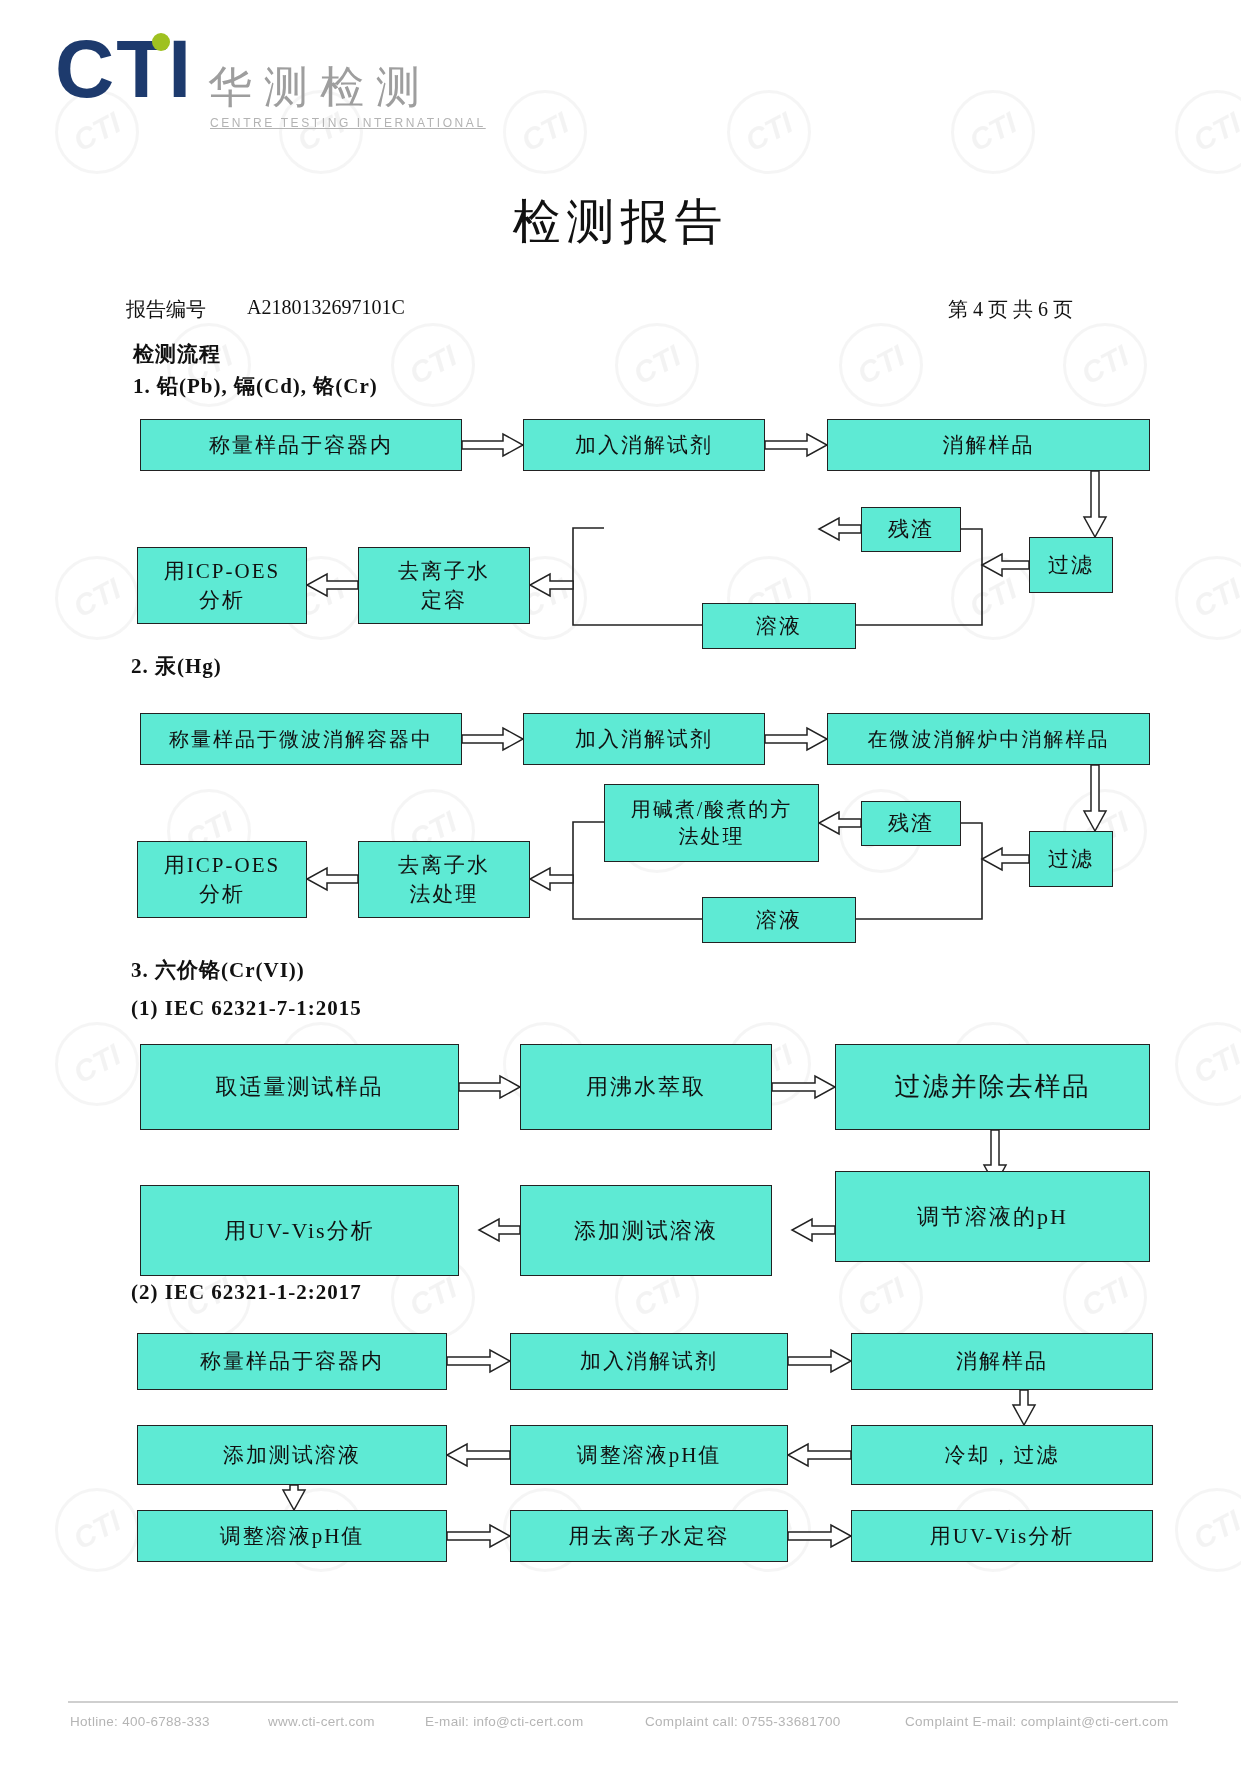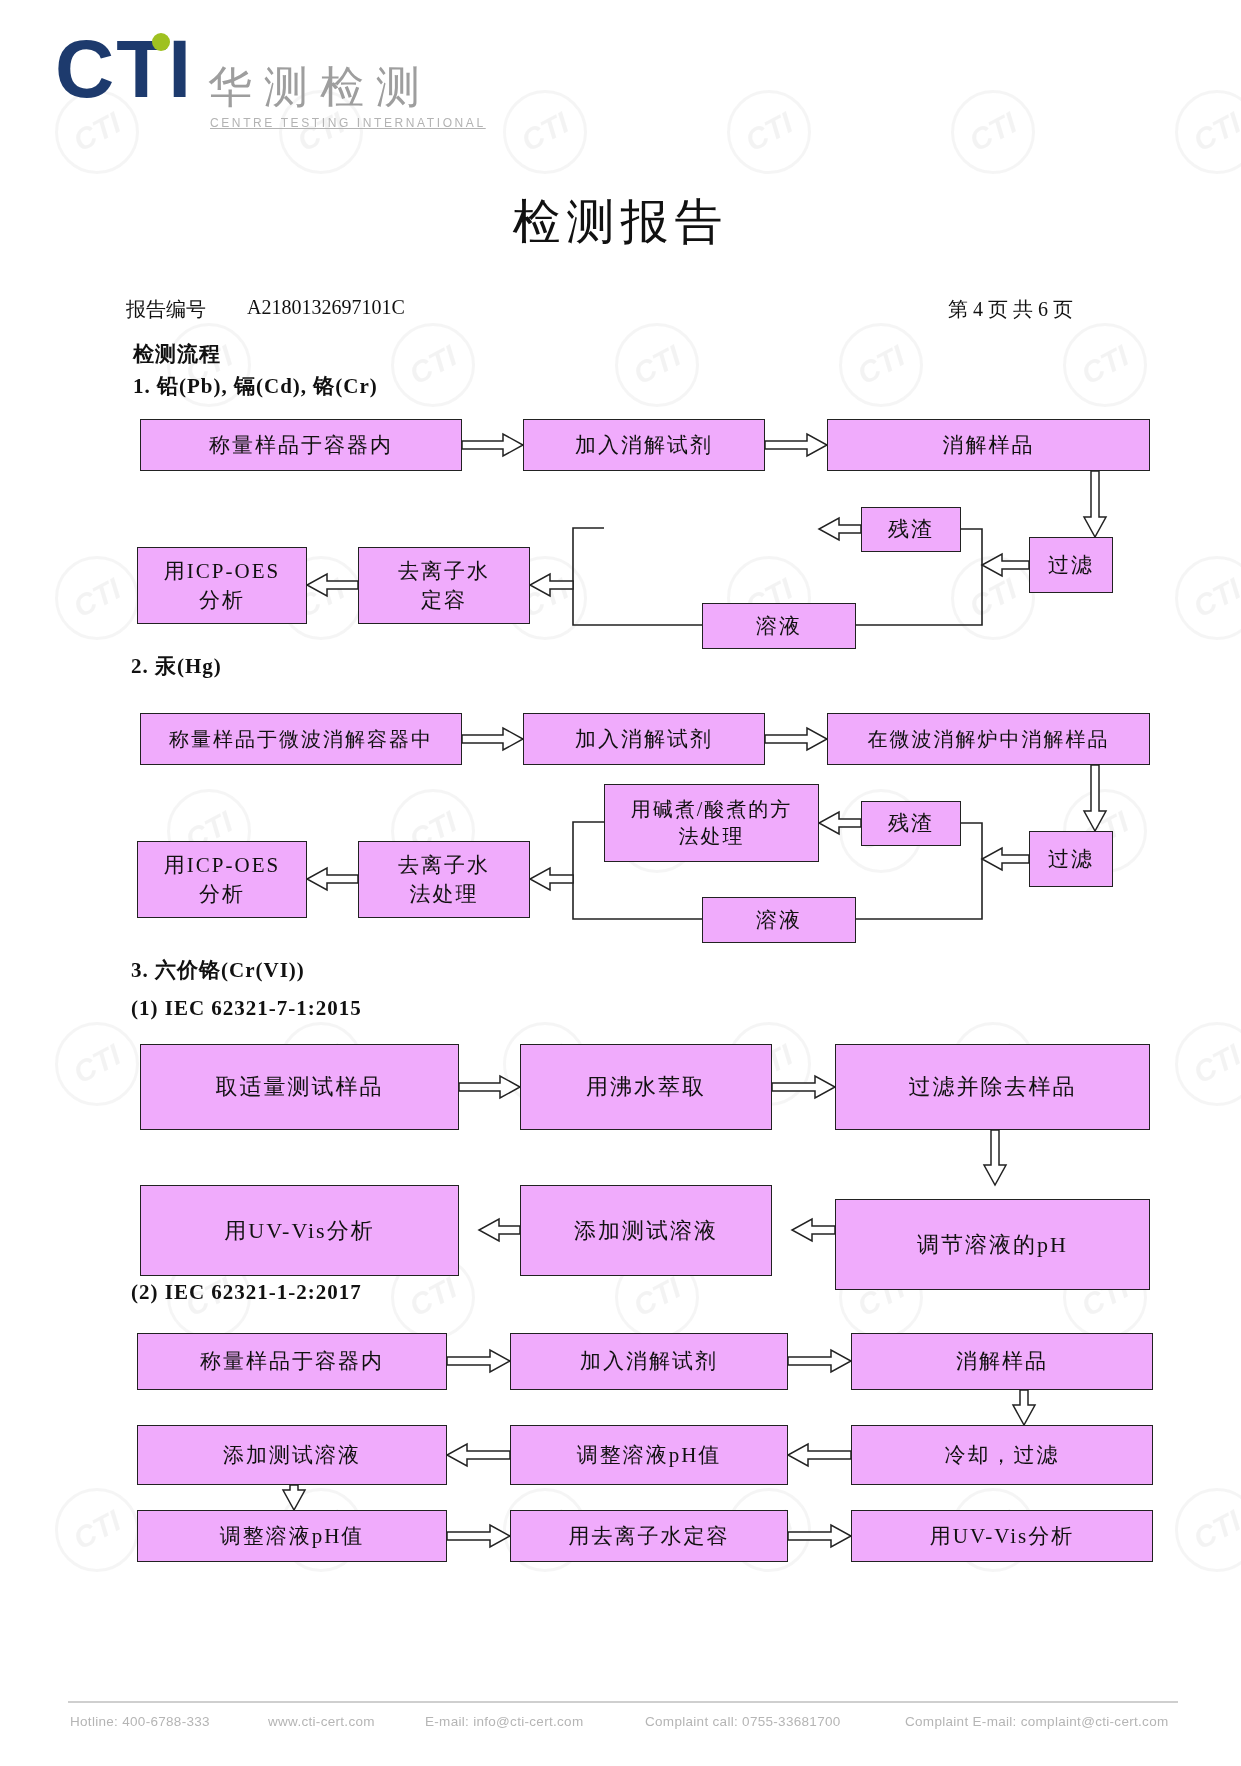--- a/index.html
+++ b/index.html
@@ -25,21 +25,21 @@
       font-size:48px;font-weight:normal;letter-spacing:6px;}
 
   .meta-label{position:absolute;left:126px;top:296px;font-size:20px;}
   .meta-number{position:absolute;left:247px;top:296px;font-size:20px;}
   .meta-page{position:absolute;left:948px;top:296px;font-size:20px;}
 
   .sec-head{position:absolute;font-size:21px;font-weight:bold;letter-spacing:1px;}
 
   .fc{position:absolute;left:0;width:1241px;}
   .fc svg{position:absolute;left:0;top:0;}
-  .fbox{position:absolute;box-sizing:border-box;border:1.6px solid #222;background:#f0abfc;
+  .fbox{position:absolute;box-sizing:border-box;border:1.6px solid #222;background:#5eead4;
       display:flex;align-items:center;justify-content:center;text-align:center;
       font-size:21px;letter-spacing:2px;line-height:1.35;white-space:pre-line;}
   .arrow{fill:#fff;stroke:#222;stroke-width:1.5;}
   .wire{fill:none;stroke:#222;stroke-width:1.6;}
 
   .footer-line{position:absolute;left:68px;top:1701px;width:1110px;border-top:2px solid #cfcfcf;}
   .footer-item{position:absolute;top:1714px;font-family:"Liberation Sans",sans-serif;
       font-size:13.5px;color:#b5b5b5;letter-spacing:.3px;}
 </style>
 </head>
@@ -237,24 +237,24 @@
     <div class="fc" style="top:1040px;height:240px;">
       <svg width="1241" height="240">
         <path class="arrow" d="M459 43 H500 V36 L520 47 L500 58 V51 H459 Z"></path>
         <path class="arrow" d="M772 43 H815 V36 L835 47 L815 58 V51 H772 Z"></path>
         <path class="arrow" d="M991 90 V125 H984 L995 145 L1006 125 H999 V90 Z"></path>
         <path class="arrow" d="M835 186 H812 V179 L792 190 L812 201 V194 H835 Z"></path>
         <path class="arrow" d="M520 186 H499 V179 L479 190 L499 201 V194 H520 Z"></path>
       </svg>
       <div class="fbox" style="left:520px;top:4px;width:252px;height:86px;font-size:22px;">用沸水萃取</div>
       <div class="fbox" style="left:140px;top:4px;width:319px;height:86px;font-size:22px;">取适量测试样品</div>
-      <div class="fbox" style="left:835px;top:4px;width:315px;height:86px;font-size:22px;">过滤并除去样品</div>
+      <div class="fbox" style="left:835px;top:4px;width:315px;height:86px;font-size:26px;">过滤并除去样品</div>
       <div class="fbox" style="left:140px;top:145px;width:319px;height:91px;font-size:22px;">用UV-Vis分析</div>
       <div class="fbox" style="left:520px;top:145px;width:252px;height:91px;font-size:22px;">添加测试溶液</div>
-      <div class="fbox" style="left:835px;top:159px;width:315px;height:91px;font-size:22px;">调节溶液的pH</div>
+      <div class="fbox" style="left:835px;top:131px;width:315px;height:91px;font-size:22px;">调节溶液的pH</div>
     </div>
 
     <div class="fc" style="top:1330px;height:240px;">
       <svg width="1241" height="240">
         <path class="arrow" d="M447 27 H490 V20 L510 31 L490 42 V35 H447 Z"></path>
         <path class="arrow" d="M788 27 H831 V20 L851 31 L831 42 V35 H788 Z"></path>
         <path class="arrow" d="M1020 60 V75 H1013 L1024 95 L1035 75 H1028 V60 Z"></path>
         <path class="arrow" d="M851 121 H808 V114 L788 125 L808 136 V129 H851 Z"></path>
         <path class="arrow" d="M510 121 H467 V114 L447 125 L467 136 V129 H510 Z"></path>
         <path class="arrow" d="M290 155 V160 H283 L294 180 L305 160 H298 V155 Z"></path>

